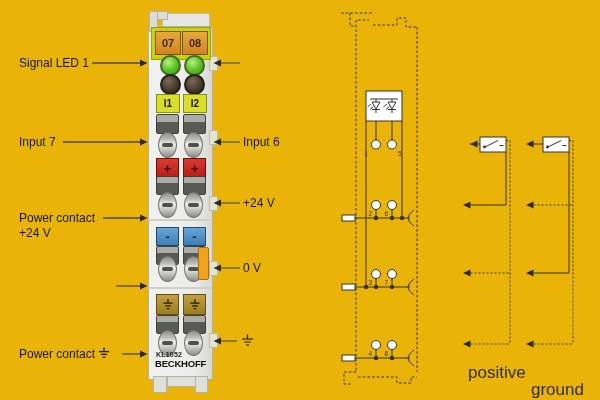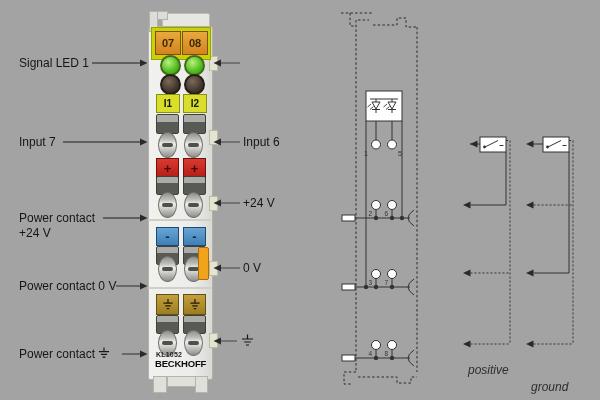--- a/index.html
+++ b/index.html
@@ -1,16 +1,16 @@
 <!DOCTYPE html>
 <html><head>
 <meta charset="utf-8">
 <style>
   html,body{margin:0;padding:0;background:#fff;}
-  .stage{position:relative;width:600px;height:400px;background:#a3a3a3;overflow:hidden;
+  .stage{position:relative;width:600px;height:400px;background:#eab308;overflow:hidden;
          font-family:"Liberation Sans",sans-serif;color:#111;}
   .abs{position:absolute;}
   svg.overlay{position:absolute;left:0;top:0;z-index:3;}
   
   .mod-body{left:148px;top:26px;width:63px;height:352px;z-index:1;
             background:linear-gradient(90deg,#f1f1ee 0%,#ececе8 70%,#d9d9d3 100%);
             background:linear-gradient(90deg,#f1f1ee 0%,#ececeb 70%,#d9d9d3 100%);
             border:1px solid #b1b1aa;border-radius:2px;}
   .hook{background:#dcdcd8;border:1px solid #b3b3ad;z-index:2;}
   .toptab{left:162px;top:13px;width:46px;height:15px;background:#e6e6e2;
@@ -42,21 +42,21 @@
   .sq.gnd{height:19px;background:linear-gradient(180deg,#c3a040,#9d7d22);border:1px solid #63500f;}
   .groove{left:148px;top:0;width:63px;height:2px;background:#cfcfc8;z-index:2;}
   .nub{left:209px;width:7px;height:13px;background:#e4e4d2;border:1px solid #bcbca2;z-index:2;}
   .sidetab{left:198px;top:247px;width:9px;height:31px;background:#f2a31c;
            border:1px solid #b06c08;border-radius:2px;z-index:4;}
   .foot{background:#e0e0db;border:1px solid #b4b4ae;z-index:2;}
   .modeltxt{left:156px;top:351px;font-size:7px;font-weight:bold;letter-spacing:.2px;z-index:3;color:#1a1a1a;}
   .brandtxt{left:155px;top:358px;font-size:9.5px;font-weight:bold;letter-spacing:-.2px;z-index:3;color:#0c0c0c;}
   
   .lbl{font-size:12px;line-height:14px;color:#161616;z-index:4;white-space:nowrap;}
-  .wirelbl{font-size:12px;color:#2e2e2e;z-index:4;font-style:italic;}
+  .wirelbl{font-size:17px;color:#2e2e2e;z-index:4;}
   .gsym{display:inline-block;vertical-align:-1px;}
 </style>
 </head>
 <body>
 
 <div class="stage">
 
   <div class="abs hook" style="left:149px;top:11px;width:17px;height:7px;"></div>
   <div class="abs hook" style="left:149px;top:11px;width:7px;height:19px;"></div>
   <div class="abs toptab"></div>
@@ -126,21 +126,20 @@
   <div class="abs brandtxt">BECKHOFF</div>
 
   <div class="abs foot" style="left:153px;top:376px;width:12px;height:15px;"></div>
   <div class="abs foot" style="left:167px;top:376px;width:38px;height:9px;"></div>
   <div class="abs foot" style="left:195px;top:376px;width:11px;height:15px;"></div>
 
   <div class="abs lbl" style="left:19px;top:56px;">Signal LED 1</div>
   <div class="abs lbl" style="left:19px;top:135px;">Input 7</div>
   <div class="abs lbl" style="left:19px;top:211px;">Power contact</div>
   <div class="abs lbl" style="left:19px;top:226px;">+24 V</div>
-  <div class="abs lbl" style="left:19px;top:279px;">Power contact 0 V</div>
   <div class="abs lbl" style="left:19px;top:347px;"><span>Power contact</span>
     <svg class="gsym" width="12" height="12" viewBox="0 0 13 12">
         <path d="M6.5 0 V4.5 M1 4.5 H12 M3.2 7.5 H9.8 M5 10.5 H8" stroke="#161616" stroke-width="1.2" fill="none"></path>
       </svg>
   </div>
 
   <div class="abs lbl" style="left:243px;top:135px;">Input 6</div>
   <div class="abs lbl" style="left:243px;top:196px;">+24 V</div>
   <div class="abs lbl" style="left:243px;top:261px;">0 V</div>
   <div class="abs lbl" style="left:241px;top:334px;">

